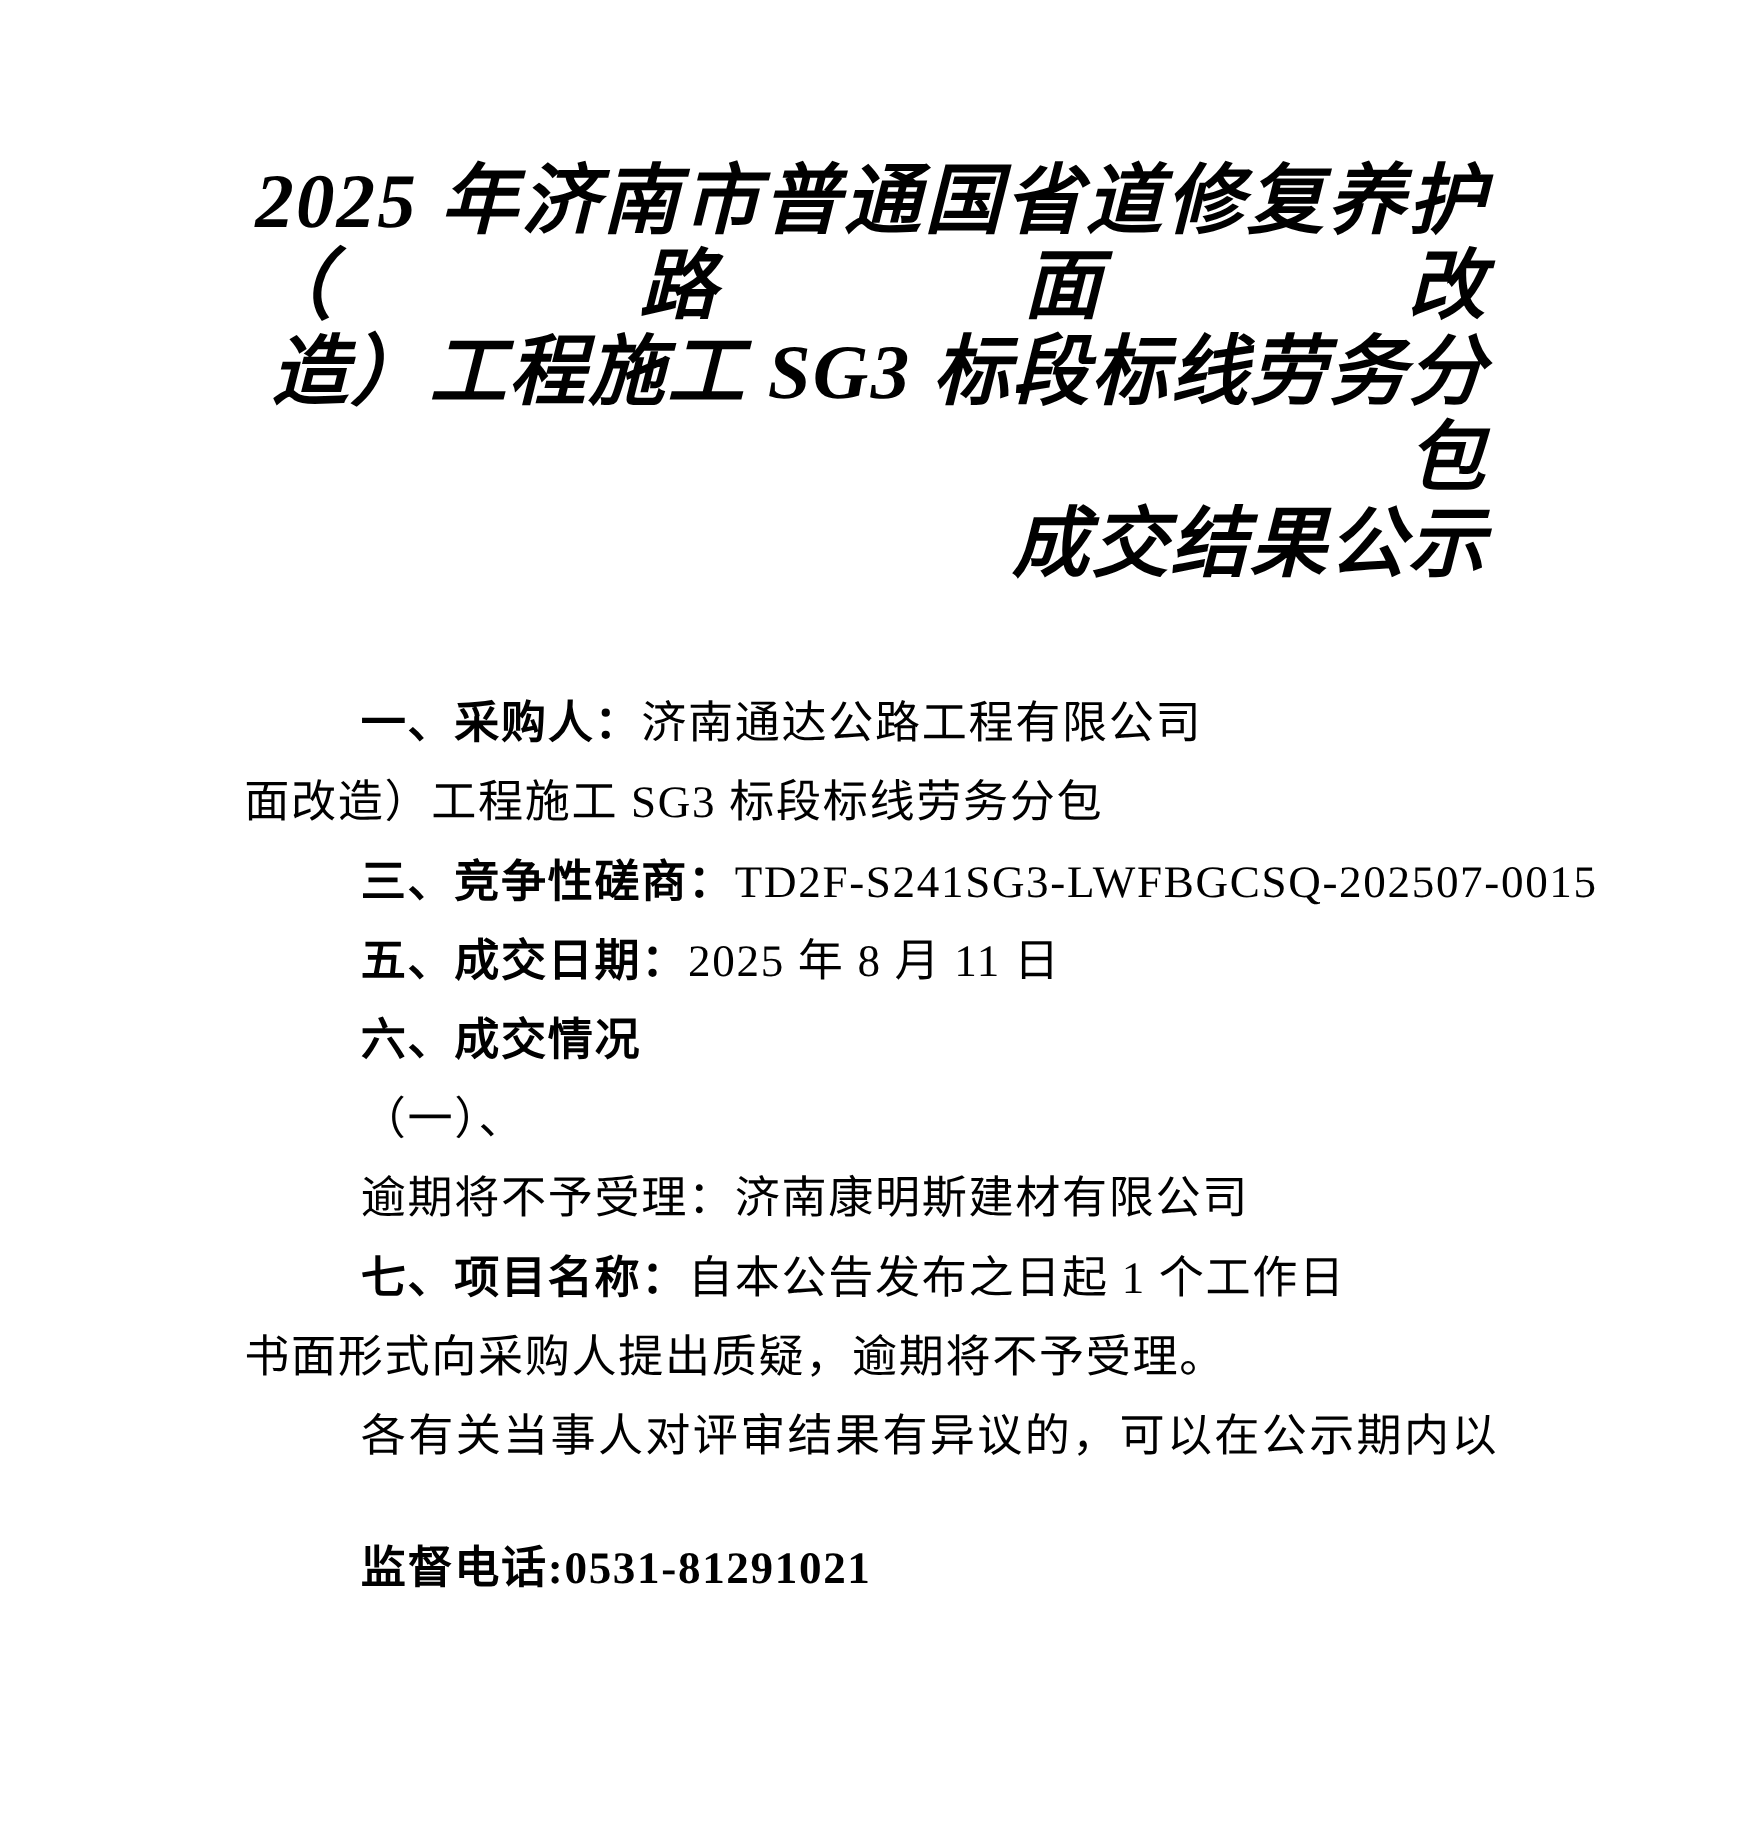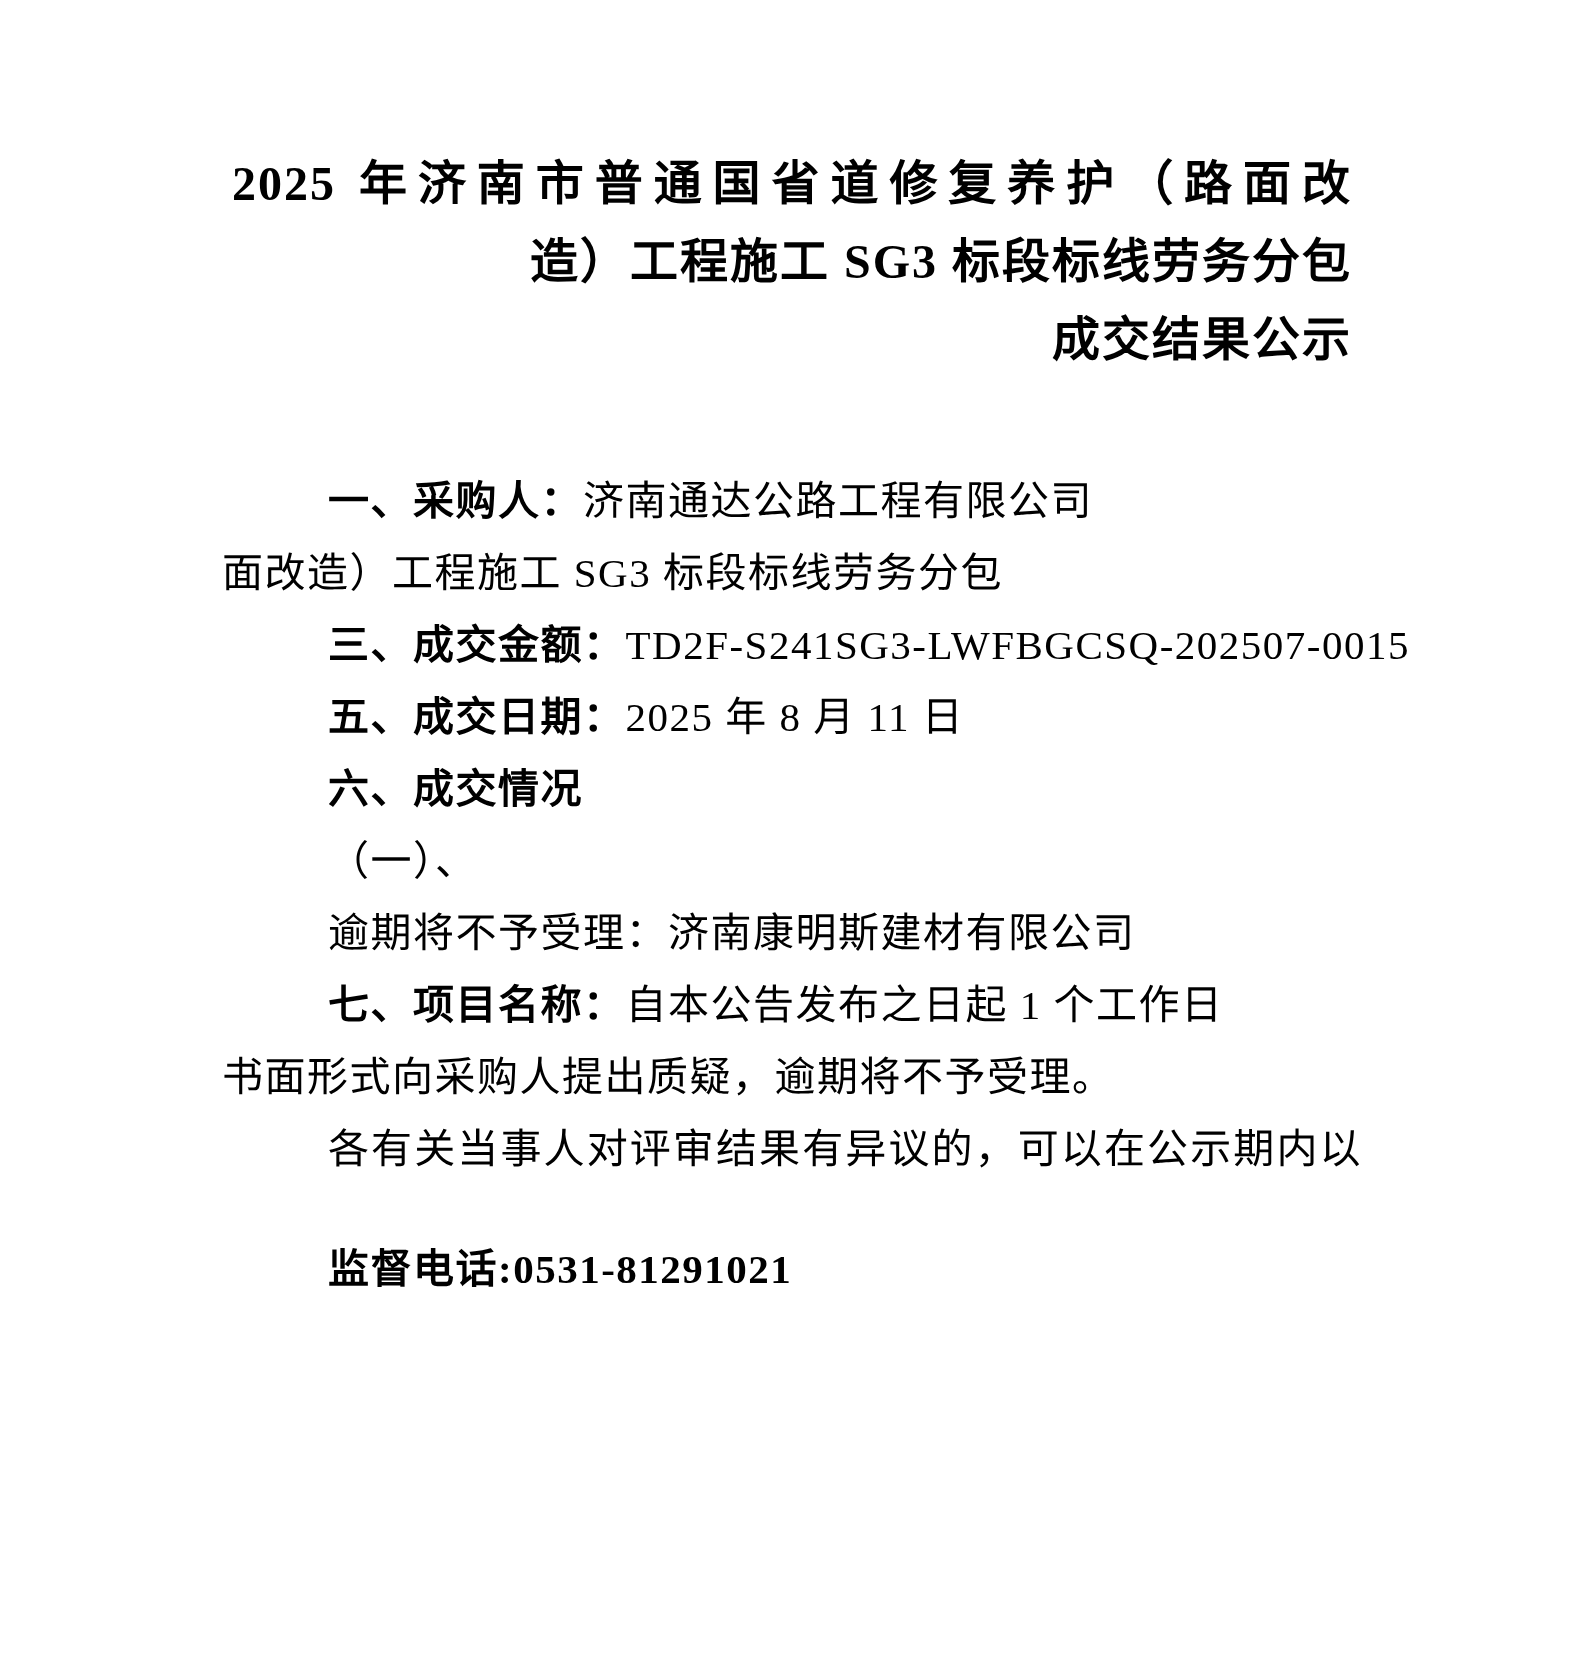--- a/index.html
+++ b/index.html
@@ -11,24 +11,25 @@
     position: relative;
     width: 1587px;
     height: 1665px;
     background: #ffffff;
     color: #000000;
     font-family: "Liberation Serif", "DejaVu Serif", serif;
     overflow: hidden;
   }
   .title {
     margin: 145px 235px 0 232px;
-    font-size: 48px;
+    font-size: 70px;
     font-weight: bold;
     line-height: 78px;
     letter-spacing: 2px;
+    font-style: italic;
   }
   .title-line { text-align: right; }
   .title-line.stretch {
     text-align: justify;
     text-align-last: justify;
   }
   .body {
     margin: 86px 225px 0 222px; 
     font-size: 41px;
     line-height: 72px;
@@ -59,21 +60,21 @@
     <div class="title-line">成交结果公示</div>
   </h1>
 
   <div class="body">
 
     <p class="line indent"><span class="label">一、采购人：</span><span class="value">济南通达公路工程有限公司</span></p>
 
 
     <p class="line"><span class="value">面改造）工程施工 SG3 标段标线劳务分包</span></p>
 
-    <p class="line indent"><span class="label">三、成交金额：</span><span class="value">TD2F-S241SG3-LWFBGCSQ-202507-0015</span></p>
+    <p class="line indent"><span class="label">三、竞争性磋商：</span><span class="value">TD2F-S241SG3-LWFBGCSQ-202507-0015</span></p>
 
 
     <p class="line indent"><span class="label">五、成交日期：</span><span class="value">2025 年 8 月 11 日</span></p>
 
     <p class="line indent"><span class="label">六、成交情况</span></p>
 
     <p class="line indent"><span class="value">（一）、</span></p>
 
     <p class="line indent"><span class="value">逾期将不予受理：济南康明斯建材有限公司</span></p>
 

